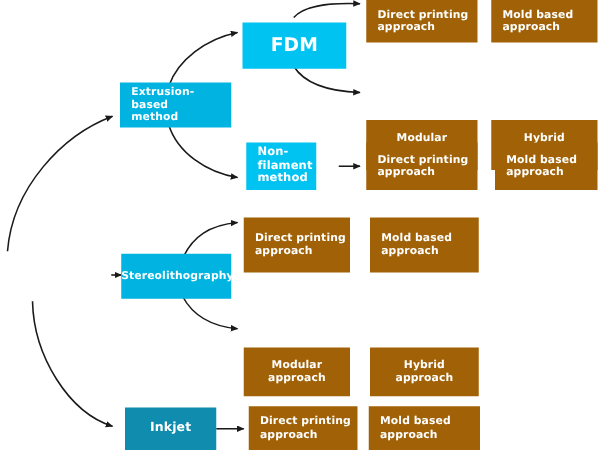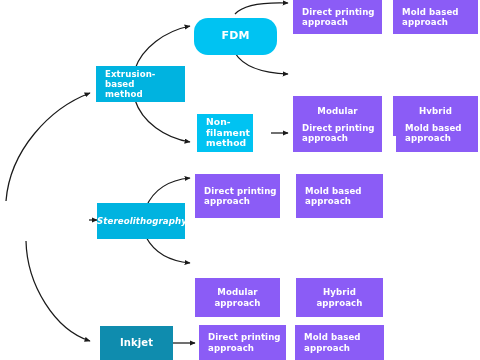--- a/index.html
+++ b/index.html
@@ -8,26 +8,26 @@
   #stage{position:relative;width:480px;height:360px;background:#fff;}
 
   .node{position:absolute;box-sizing:border-box;display:flex;align-items:center;
         color:#ffffff;font-weight:bold;line-height:1.18;letter-spacing:.1px;}
   .node .txt{display:block;width:100%;}
 
   
   .lvl-root{background:#0f8cae;font-size:11.5px;justify-content:center;text-align:center;}
   
   .lvl-branch{background:#00b3e0;font-size:8.6px;padding-left:9px;text-align:left;}
-  .lvl-branch.center{justify-content:center;padding-left:0;text-align:right;font-style:italic;}
+  .lvl-branch.center{justify-content:center;padding-left:0;text-align:right;}
   
   .lvl-method{background:#00c3f2;font-size:9.2px;padding-left:9px;text-align:left;}
-  .lvl-method.center{justify-content:center;padding-left:0;text-align:center;font-size:11px;border-radius:14px;}
+  .lvl-method.center{justify-content:center;padding-left:0;text-align:center;font-size:15px;}
   
-  .lvl-leaf{background:#8b5cf6;font-size:8.6px;padding-left:9px;text-align:left;}
+  .lvl-leaf{background:#a16207;font-size:8.6px;padding-left:9px;text-align:left;}
   .lvl-leaf.center{justify-content:center;padding-left:0;text-align:center;margin-top:48px;}
 
   svg.edges{position:absolute;left:0;top:0;width:480px;height:360px;
             pointer-events:none;overflow:visible;}
   .edge{fill:none;stroke:#1a1a1a;stroke-width:1.25;}
 </style>
 </head>
 <body>
 
 <div id="stage">

